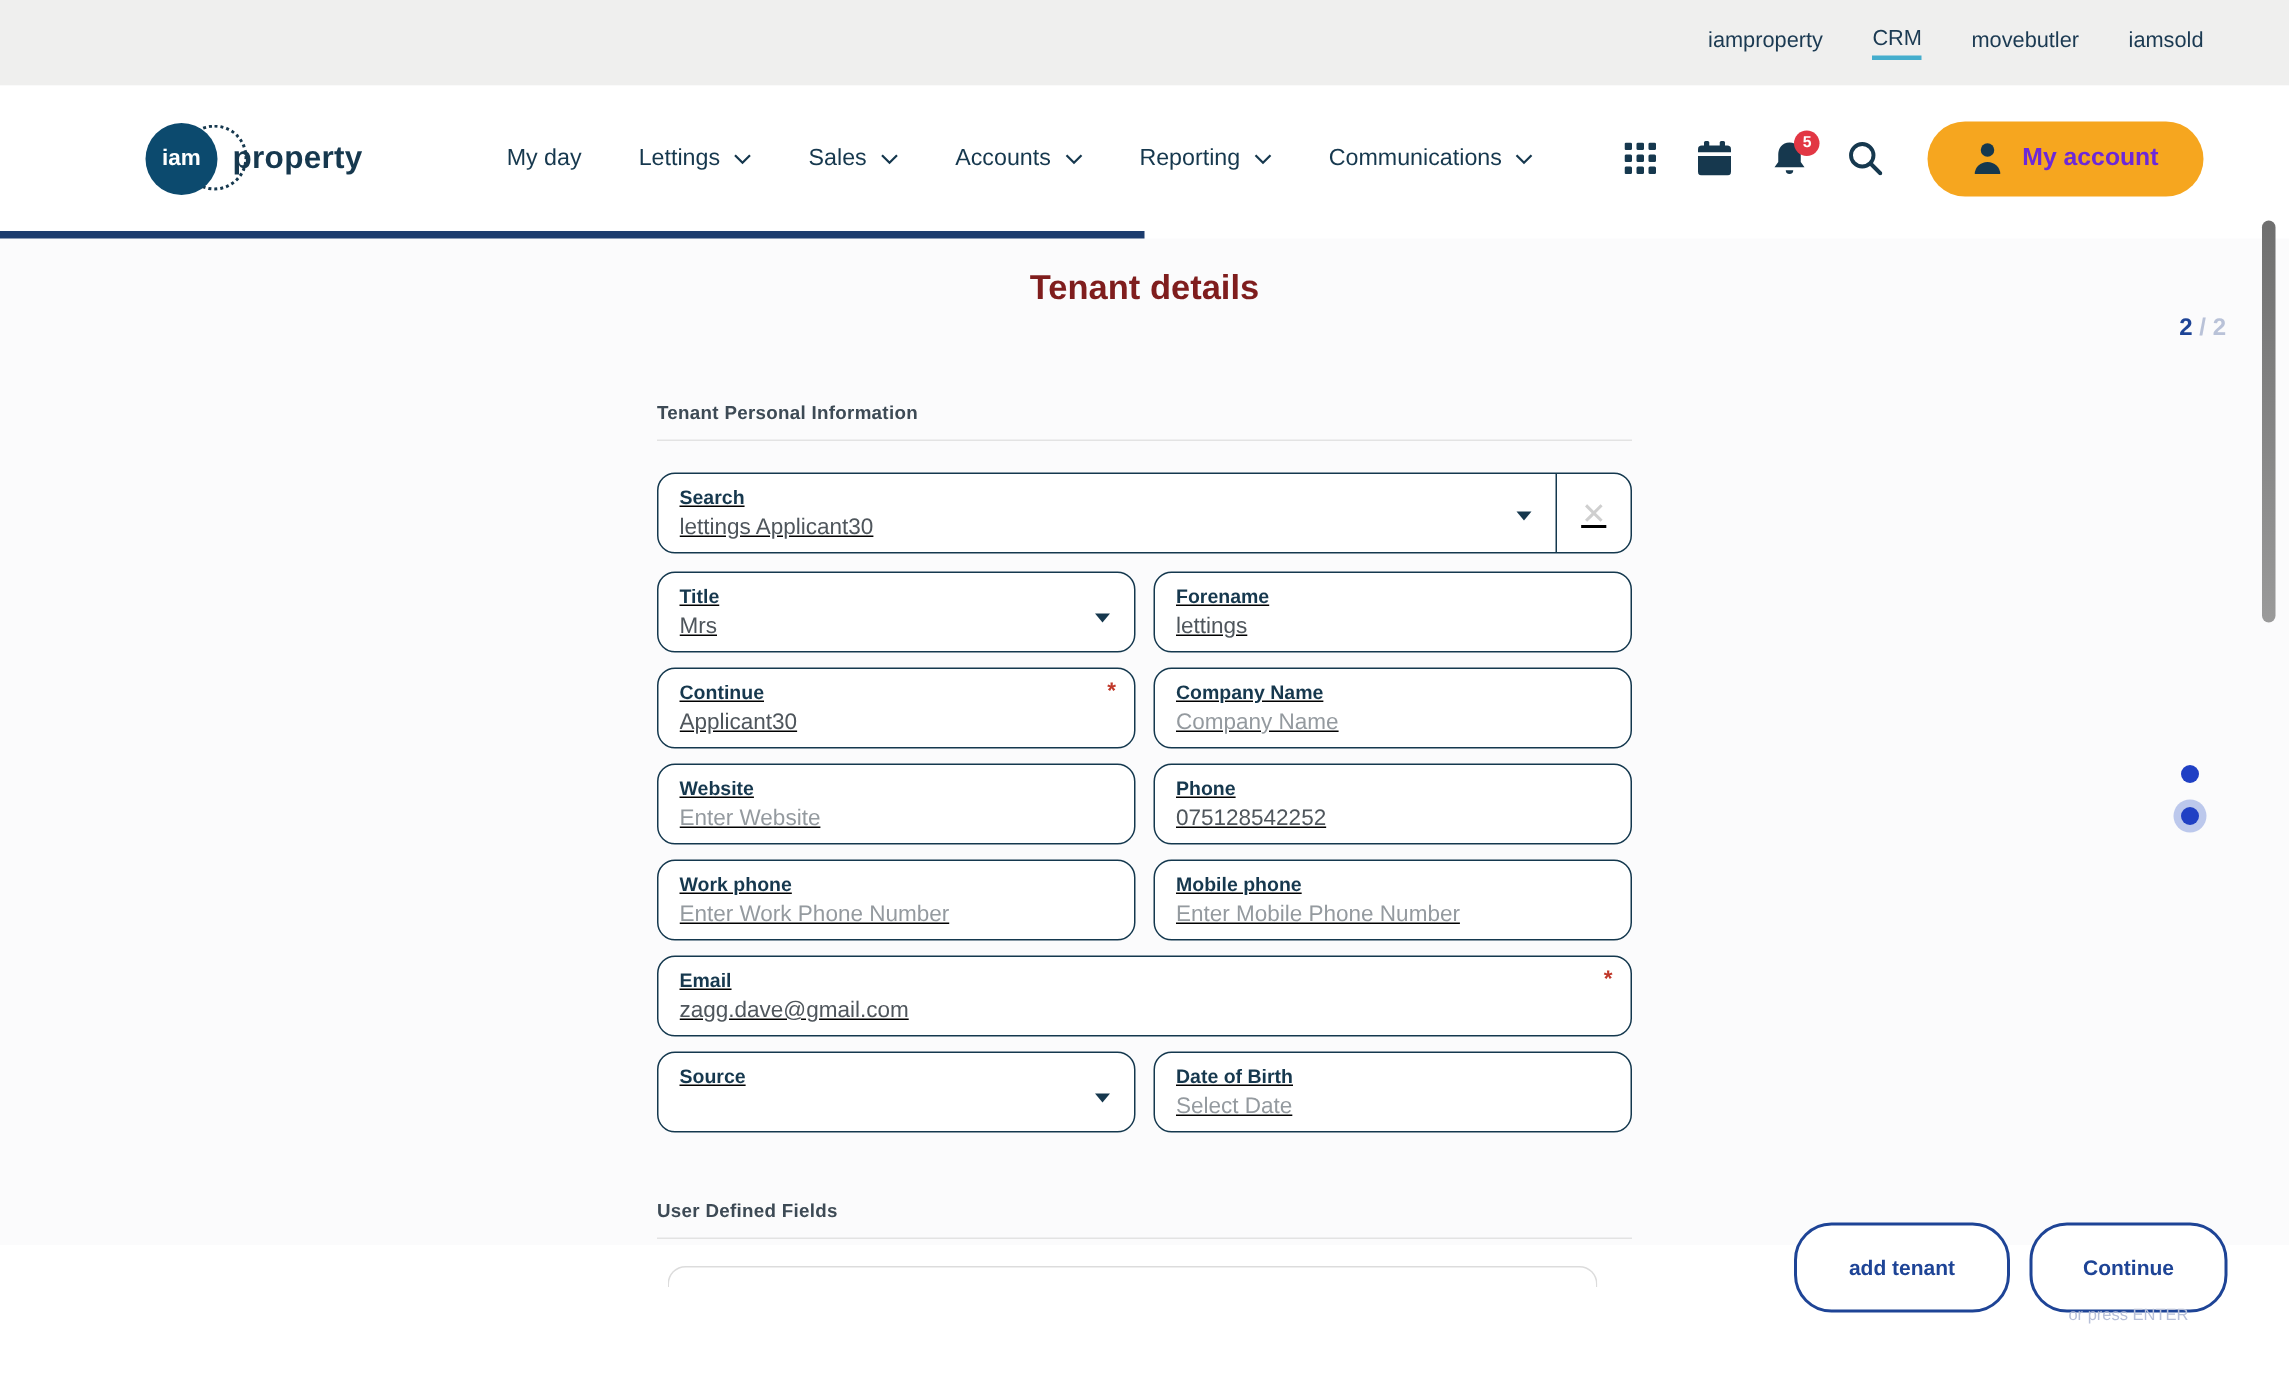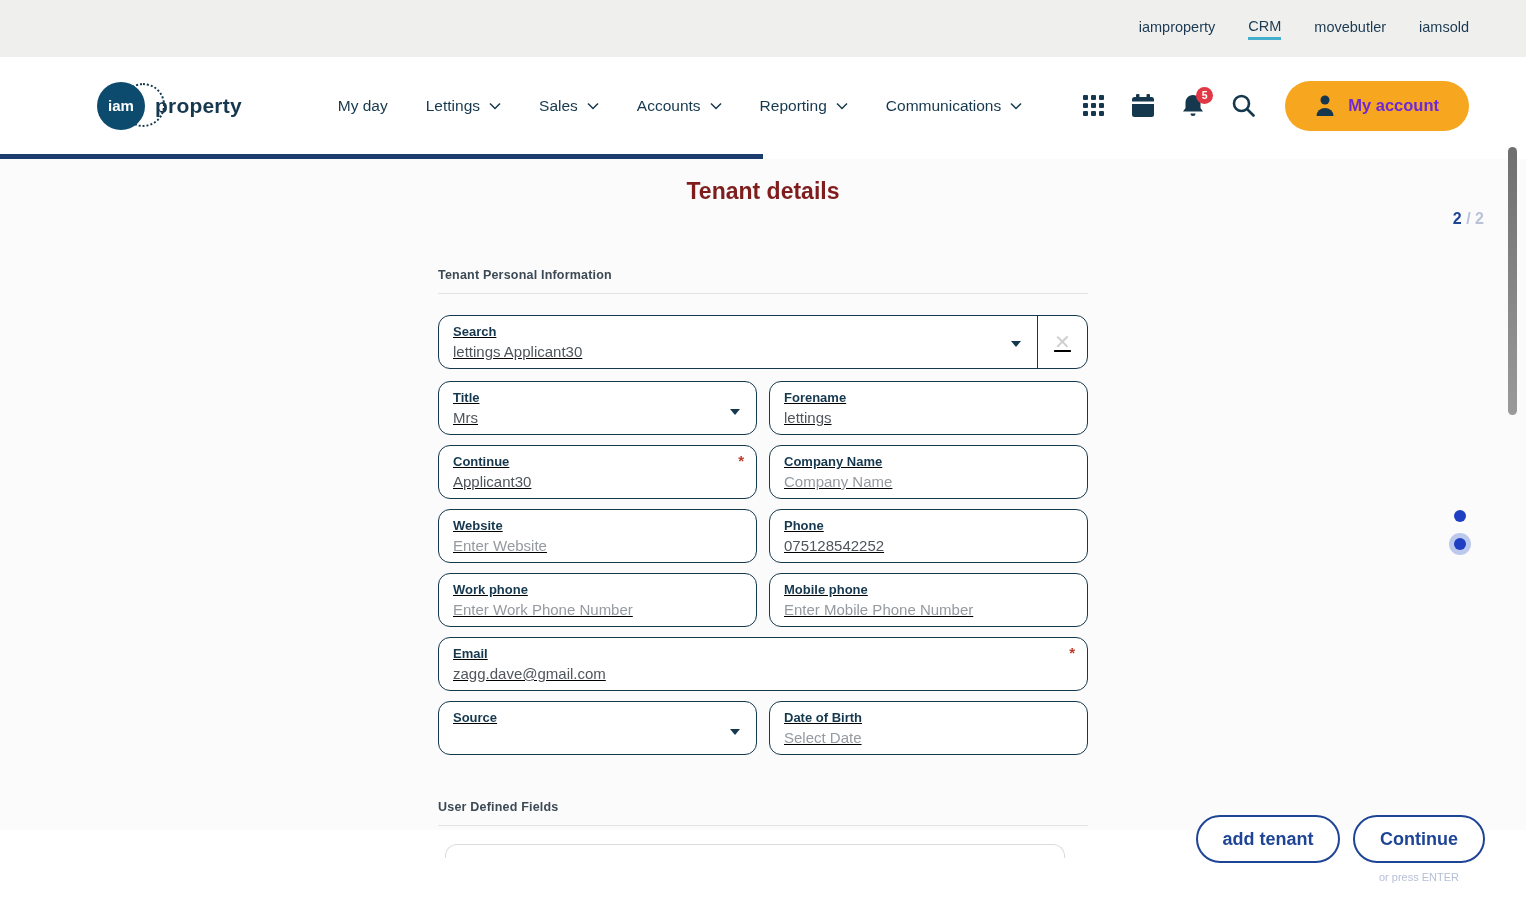--- a/index.html
+++ b/index.html
@@ -56,21 +56,21 @@
   .search-main .dd-arrow { right:16px; }
 
   .grid { display:grid; grid-template-columns:1fr 1fr; column-gap:12px; row-gap:10px; margin-top:12px; }
   .span2 { grid-column:1 / span 2; }
 
   .udf-heading { margin-top:45px; }
 
   
   .footer-white { position:absolute; left:0; top:830px; width:100%; height:94px; background:#fff; }
   .udf-partial { position:absolute; left:445px; top:844px; width:620px; height:14px; border:1.5px solid #dcdcdc; border-bottom:none; border-radius:12px 12px 0 0; background:#fff; }
-  .pill-btn { position:absolute; top:815px; height:48px; border-radius:25px; background:#fff; border:2px solid #1E4496; color:#1E4496; font-family:"Liberation Sans", sans-serif; font-size:18px; font-weight:600; cursor:pointer; }
+  .pill-btn { position:absolute; top:815px; height:60px; border-radius:25px; background:#fff; border:2px solid #1E4496; color:#1E4496; font-family:"Liberation Sans", sans-serif; font-size:14px; font-weight:600; cursor:pointer; }
   .btn-add { left:1196px; width:144px; }
   .btn-continue { left:1353px; width:132px; }
   .enter-hint { position:absolute; left:1353px; top:871px; width:132px; text-align:center; font-size:11px; color:#b6bfd8; }
 
   
   .scroll-thumb { position:absolute; left:1508px; top:147px; width:9px; height:268px; border-radius:5px; background:linear-gradient(#6f6f6f,#9a9a9a); cursor:pointer; }
   .dot { position:absolute; left:1454px; width:12px; height:12px; border-radius:50%; background:#2040C4; cursor:pointer; }
   .dot-1 { top:510px; }
   .dot-2 { top:538px; box-shadow:0 0 0 5px #bcc8ec; }
 </style>

